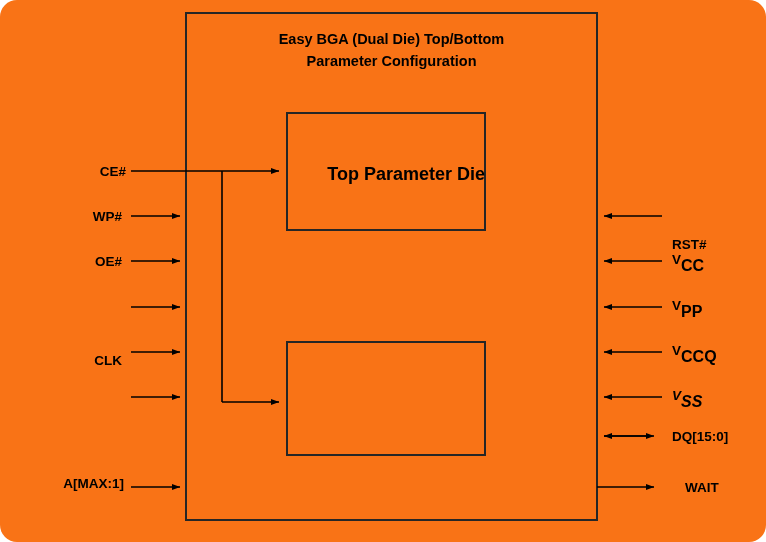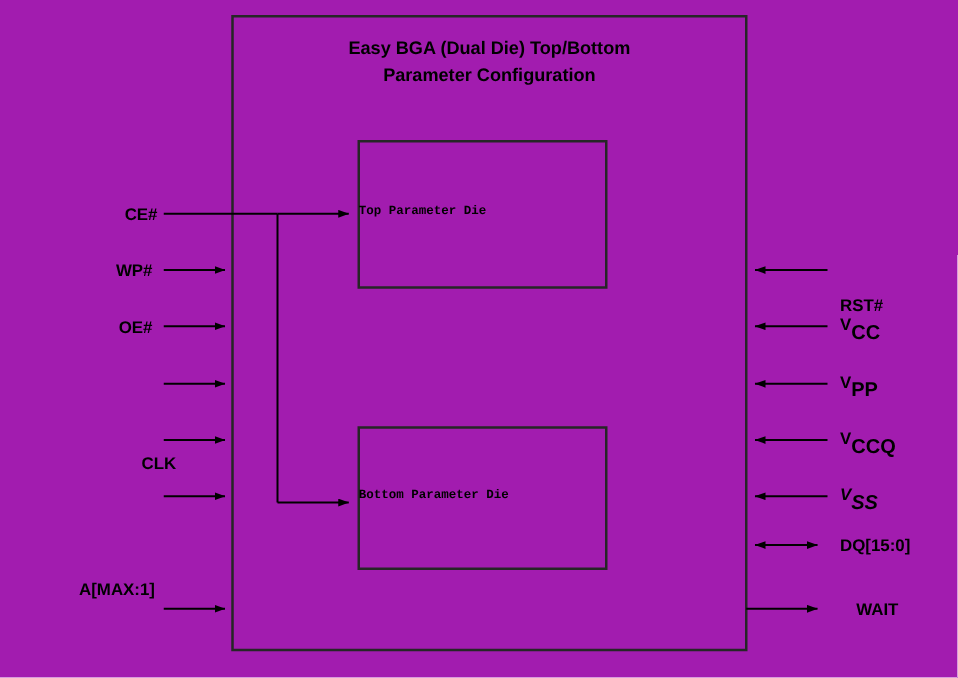--- a/index.html
+++ b/index.html
@@ -7,22 +7,23 @@
     padding: 0;
     background: #ffffff;
   }
   body {
     font-family: "Liberation Sans", sans-serif;
   }
   #diagram-root {
     position: relative;
     width: 766px;
     height: 542px;
-    background: #a21caf;
+    background: #f97316;
     overflow: hidden;
+    border-radius: 17px;
   }
   svg.canvas {
     position: absolute;
     top: 0;
     left: 0;
     width: 766px;
     height: 542px;
   }
   .box-outline {
     fill: none;
@@ -41,25 +42,25 @@
     width: 411px;
     text-align: center;
     font-size: 14.5px;
     font-weight: bold;
     color: #000;
     line-height: 1.55;
     font-family: "Liberation Sans", sans-serif;
   }
   .die-label {
     position: absolute;
-    text-align: left;
-    font-size: 10px;
+    text-align: right;
+    font-size: 18px;
     font-weight: bold;
     color: #000;
-    font-family: Liberation Mono, monospace;
+    font-family: Liberation Sans, sans-serif;
   }
   .sig-left {
     position: absolute;
     text-align: right;
     font-size: 13.5px;
     font-weight: bold;
     color: #000;
     white-space: nowrap;
     font-family: "Liberation Sans", sans-serif;
   }
@@ -126,27 +127,26 @@
 
     <path class="wire" d="M597,487 L654,487" marker-end="url(#arrow-r)"></path>
   </svg>
 
   <div class="pkg-title">
     <span>Easy BGA (Dual Die) Top/Bottom</span><br>
     <span>Parameter Configuration</span>
   </div>
 
   <div class="die-label" style="left:287px; top:164px; width:198px;">Top Parameter Die</div>
-  <div class="die-label" style="left:287px; top:391px; width:198px;">Bottom Parameter Die</div>
 
   <div class="sig-left" style="left:4px; top:164px; width:122px;">CE#</div>
   <div class="sig-left" style="left:0px; top:209px; width:122px;">WP#</div>
   <div class="sig-left" style="left:0px; top:254px; width:122px;">OE#</div>
-  <div class="sig-left" style="left:0px; top:363px; width:122px;margin-left:19px;">CLK</div>
-  <div class="sig-left" style="left:0px; top:464px; width:124px;text-align:right;">A[MAX:1]</div>
+  <div class="sig-left" style="left:0px; top:353px; width:122px;">CLK</div>
+  <div class="sig-left" style="left:0px; top:476px; width:124px;text-align:right;">A[MAX:1]</div>
 
   <div class="sig-right" style="left:672px; top:209px;margin-top:28px;">
     <span>RST#</span>
   </div>
   <div class="sig-right" style="left:672px; top:252px;">
     <span>V</span><span class="sub">CC</span>
   </div>
   <div class="sig-right" style="left:672px; top:298px;">
     <span>V</span><span class="sub">PP</span>
   </div>

